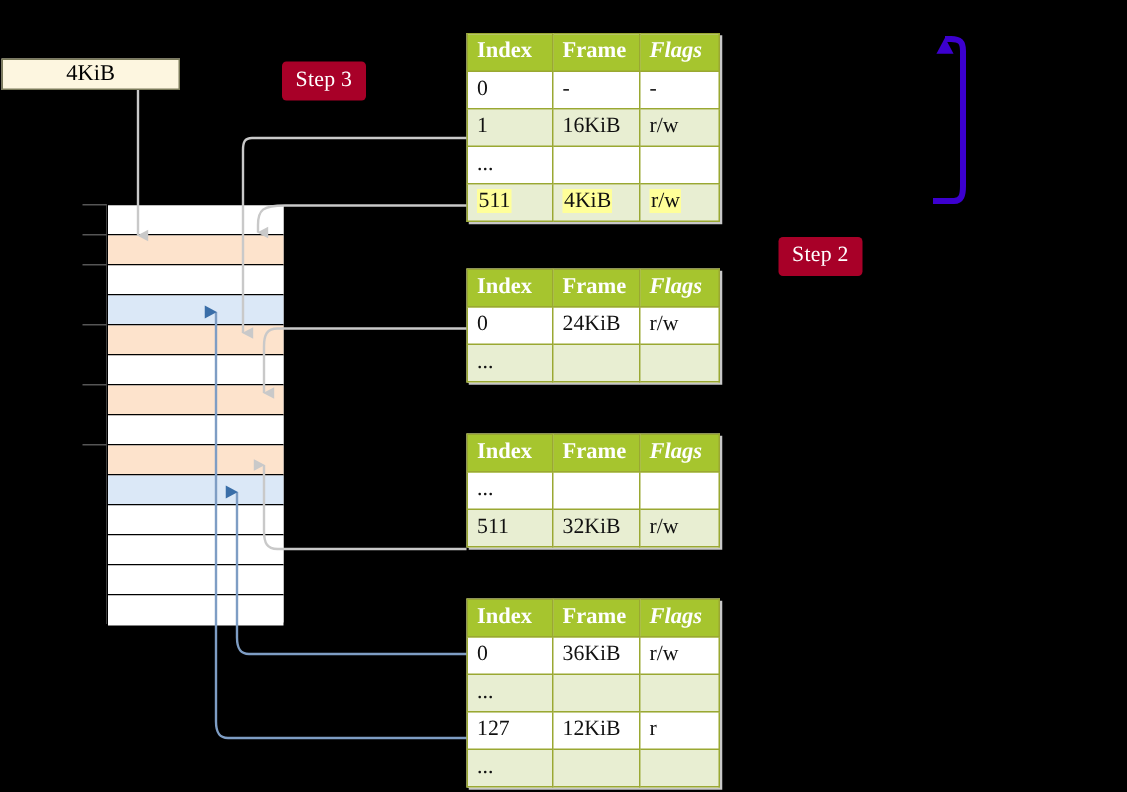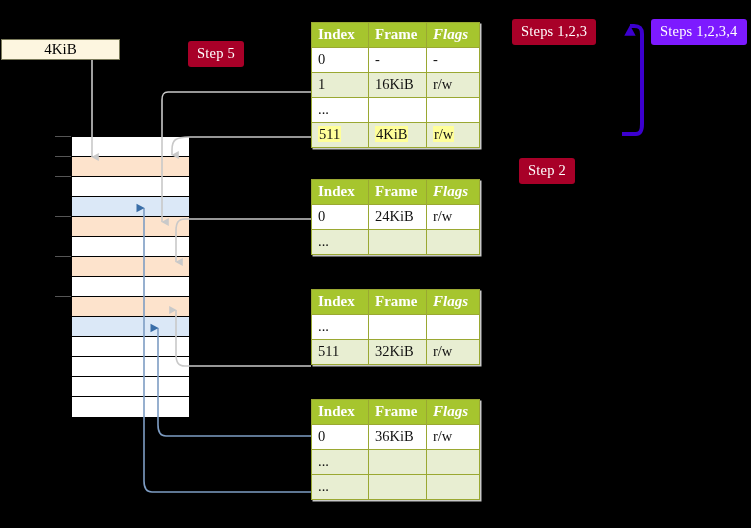--- a/index.html
+++ b/index.html
@@ -89,24 +89,22 @@
 </style>
 </head>
 <body>
 
 <div class="stage">
 
   <div class="kib-box" style="left:1px;top:39px;width:119px;height:21px;">
     <span>4KiB</span>
   </div>
 
-  <div class="badge badge-crimson" style="left:188px;top:41px;">Step 5</div>
+  <div class="badge badge-crimson" style="left:188px;top:41px;">Step 3</div>
   <div class="badge badge-crimson" style="left:519px;top:158px;">Step 2</div>
-  <div class="badge badge-crimson" style="left:512px;top:19px;">Steps 1,2,3</div>
-  <div class="badge badge-violet" style="left:651px;top:19px;">Steps 1,2,3,4</div>
 
   <div class="memmap" style="left:71px;top:136px;width:119px;height:280px;">
       <div class="memrow" style="height: 20px; background: rgb(255, 255, 255);"></div>
       <div class="memrow" style="height: 20px; background: rgb(253, 227, 204);"></div>
       <div class="memrow" style="height: 20px; background: rgb(255, 255, 255);"></div>
       <div class="memrow" style="height: 20px; background: rgb(219, 232, 247);"></div>
       <div class="memrow" style="height: 20px; background: rgb(253, 227, 204);"></div>
       <div class="memrow" style="height: 20px; background: rgb(255, 255, 255);"></div>
       <div class="memrow" style="height: 20px; background: rgb(253, 227, 204);"></div>
       <div class="memrow" style="height: 20px; background: rgb(255, 255, 255);"></div>
@@ -238,20 +236,25 @@
         </tr>
         <tr>
           <td class="c0">0</td>
           <td class="c1">36KiB</td>
           <td class="c2">r/w</td>
         </tr>
         <tr class="alt">
           <td class="c0">...</td>
           <td class="c1"></td>
           <td class="c2"></td>
+        </tr>
+        <tr>
+          <td class="c0">127</td>
+          <td class="c1">12KiB</td>
+          <td class="c2">r</td>
         </tr>
         <tr class="alt">
           <td class="c0">...</td>
           <td class="c1"></td>
           <td class="c2"></td>
         </tr>
       </tbody>
     </table>
 
 <div class="tick" style="left: 55px; top: 136px; width: 16px;"></div>

